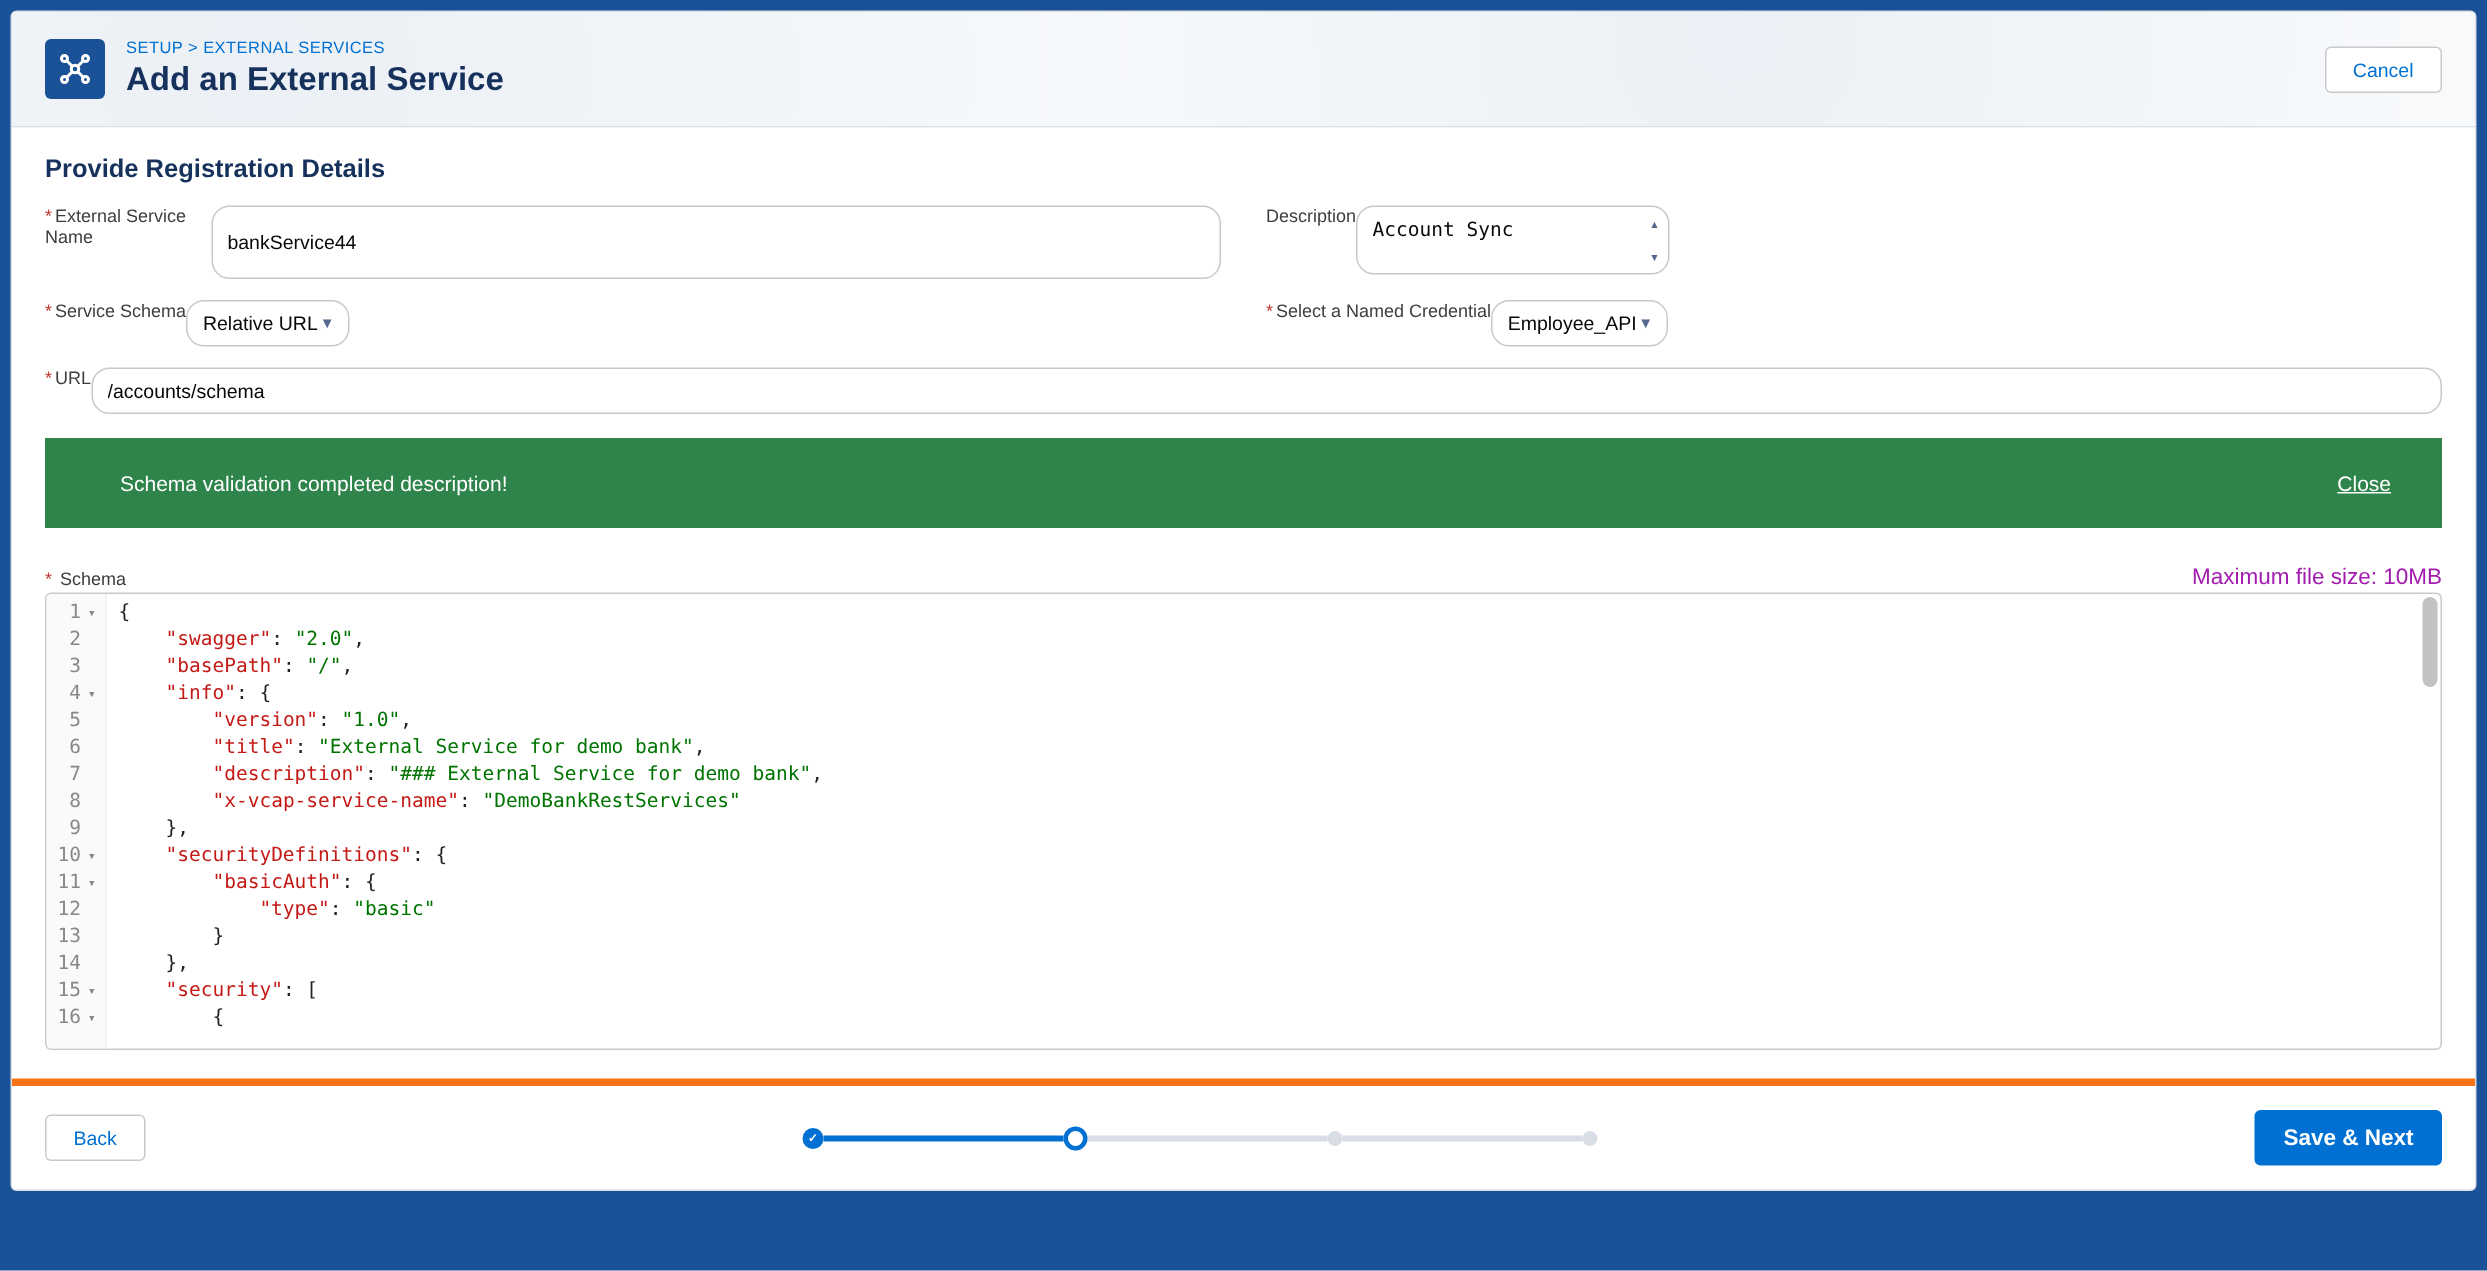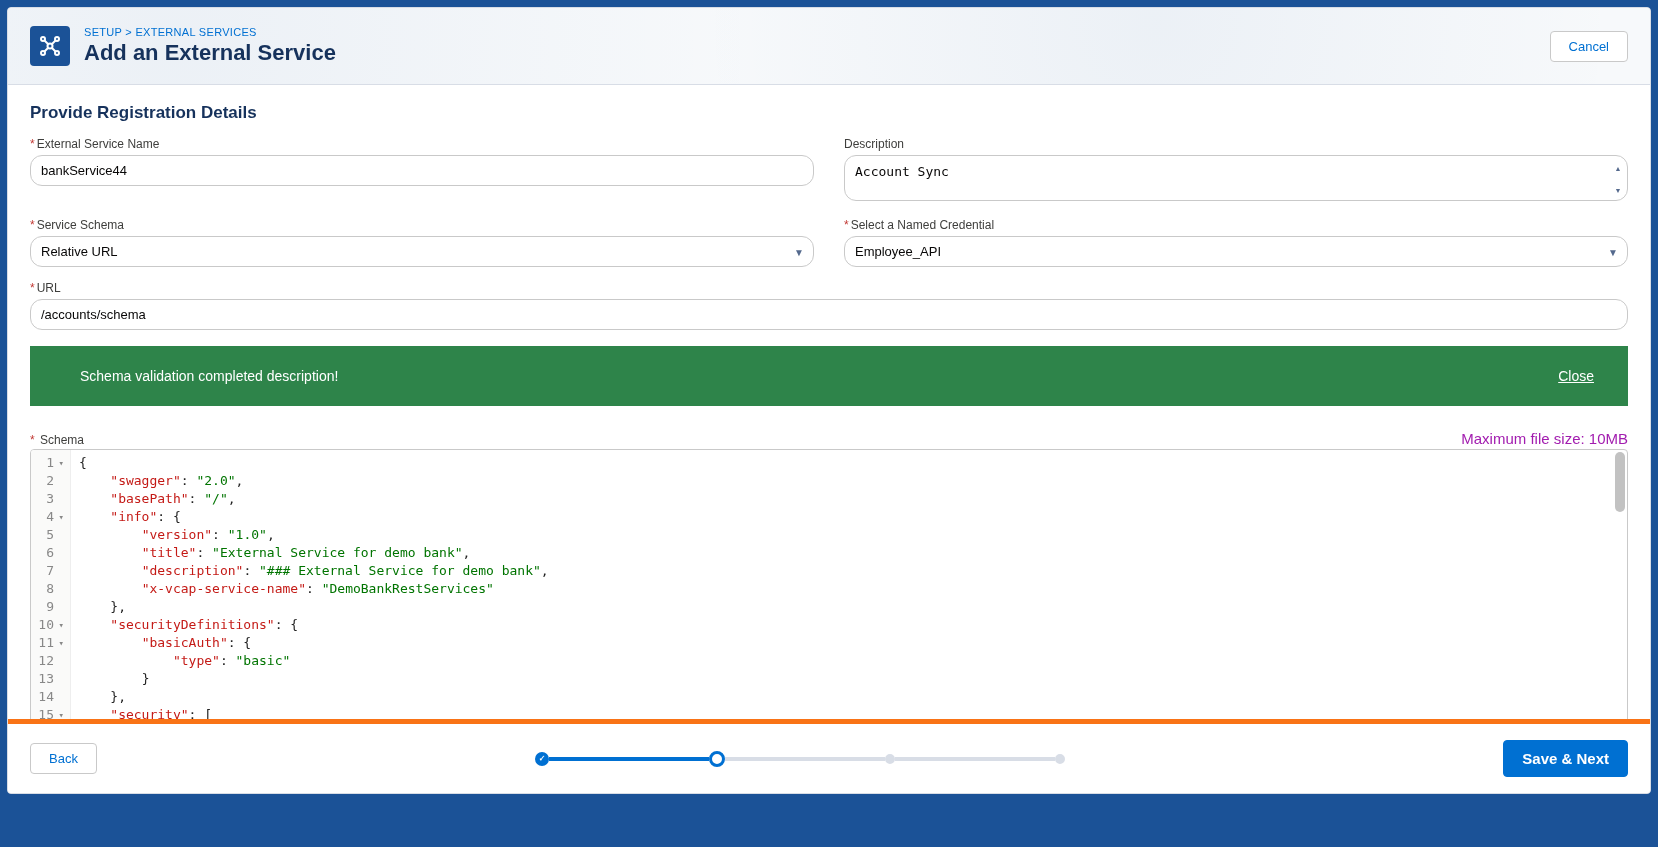--- a/index.html
+++ b/index.html
@@ -60,39 +60,39 @@
     padding: 18px 0 0 0;
     border-bottom: 5px solid #f97316;
   }
   .scroll-area {
     height: 616px;
     overflow-y: scroll;
     padding: 0 22px 14px 22px;
   }
   .section-title { font-size: 17px; font-weight: 700; color: #16325c; margin-bottom: 14px; }
   .form-row { display: flex; gap: 30px; margin-bottom: 14px; }
-  .form-col { flex: 1; display: flex; flex-direction: column; }
+  .form-col { flex: 1; display: flex; flex-direction: row; }
   .form-col.full { flex: 0 0 100%; }
   .label { font-size: 12px; color: #3e3e3c; margin-bottom: 4px; display: block; }
   .label .req { color: #c23934; margin-right: 2px; }
   .text-input, .select, .textarea-small {
     width: 100%;
     border: 1px solid #c9c9c9;
     border-radius: 12px;
     padding: 7px 10px;
     font-size: 13px;
     background: #fff;
     color: #080707;
   }
   .select-wrap { position: relative; }
   .select-wrap .caret {
     position: absolute; right: 10px; top: 50%; transform: translateY(-50%);
     pointer-events:none; color:#54698d; font-size:10px;
   }
-  .select { appearance: none; padding-right: 44px; }
+  .select { appearance: none; padding-right: 20px; text-align: center; }
   .textarea-outer { position: relative; }
   .textarea-small { resize: none; height: 46px; line-height: 18px; padding-right: 22px; }
   .spinner-btns {
     position: absolute; right: 3px; top: 3px; bottom: 3px;
     display:flex; flex-direction:column; width:14px;
   }
   .spinner-btns span{
     flex:1; display:flex; align-items:center; justify-content:center;
     font-size:7px; color:#54698d; cursor:pointer;
   }

